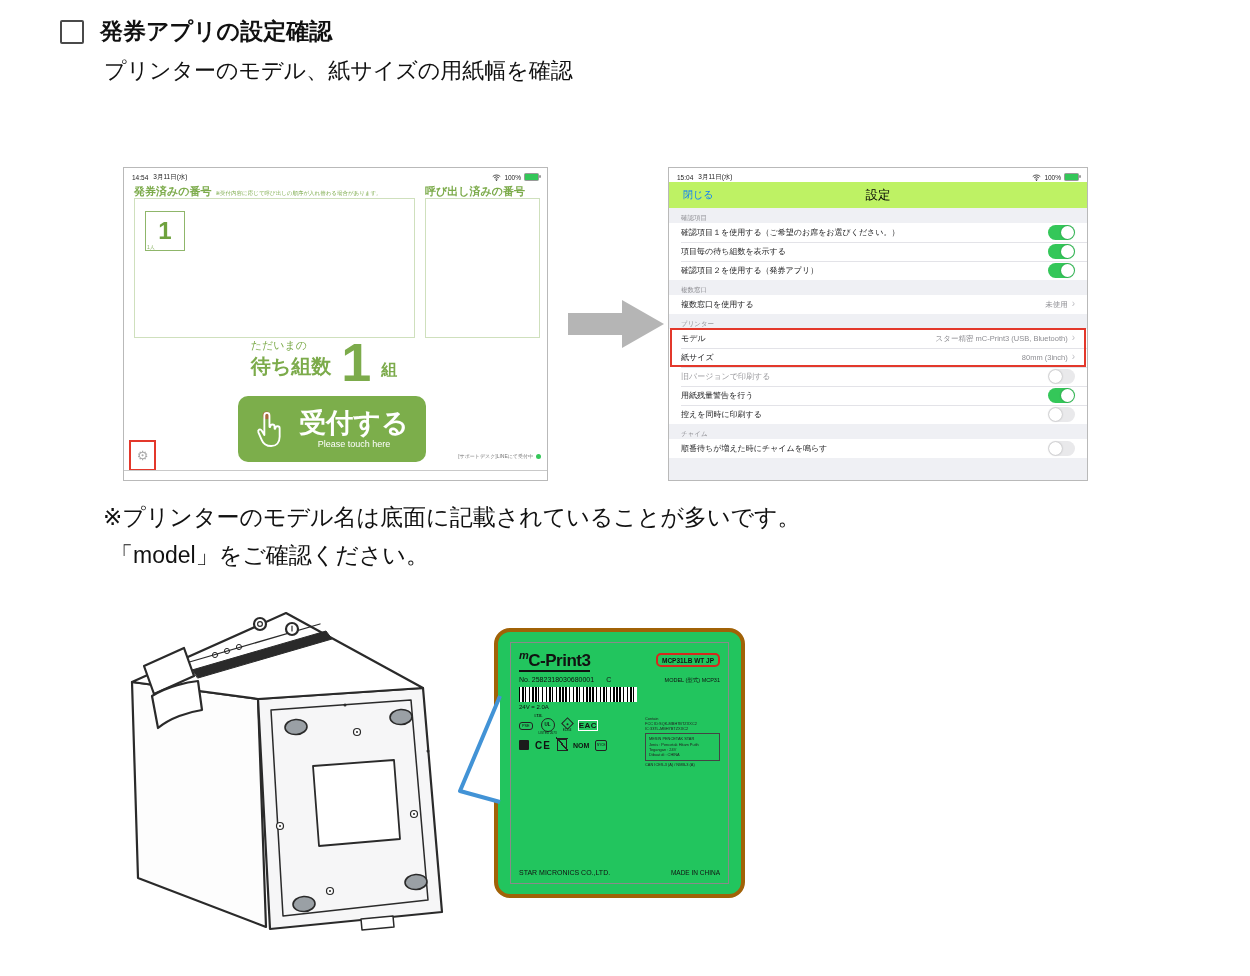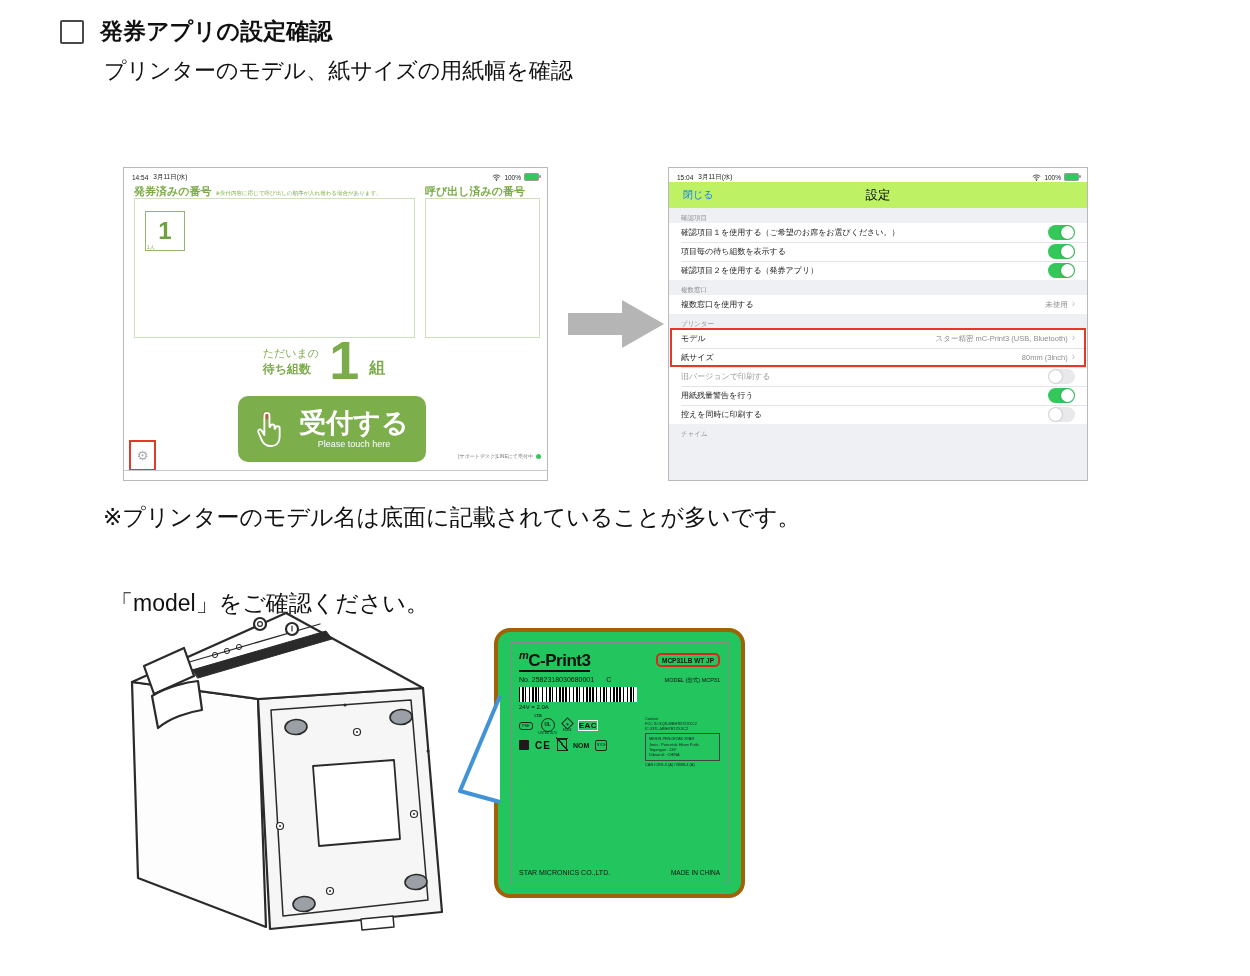--- a/index.html
+++ b/index.html
@@ -6,21 +6,21 @@
   body{width:1250px;height:976px;position:relative;background:#fff;
        font-family:"Liberation Sans","DejaVu Sans",sans-serif;color:#111;overflow:hidden;}
   .abs{position:absolute;}
 
   
   .hdr{left:60px;top:16px;display:flex;align-items:center;gap:16px;}
   .chk{width:20px;height:20px;border:2.5px solid #4a4a4a;border-radius:2px;}
   .hdr h1{font-size:23px;font-weight:bold;margin:0;}
   .sub{left:104px;top:56px;font-size:22px;}
   .note1{left:103px;top:502px;font-size:23px;}
-  .note2{left:110px;top:540px;font-size:23px;margin-top:48px;}
+  .note2{left:110px;top:540px;font-size:23px;}
 
   
   .shot{border:1px solid #b9b9b9;background:#fff;box-sizing:border-box;}
   .statusbar{position:absolute;left:0;right:0;top:0;height:14px;display:flex;align-items:center;
              padding:2px 8px 0;font-size:6.5px;color:#222;}
   .statusbar .right{margin-left:auto;display:flex;align-items:center;gap:3px;}
   .batt{width:13px;height:6.5px;border:1px solid #9a9a9a;border-radius:1.5px;position:relative;background:#34c759;}
   .batt:after{content:"";position:absolute;right:-2.5px;top:1.5px;width:1.5px;height:3px;background:#9a9a9a;border-radius:1px;}
 
   
@@ -28,21 +28,21 @@
   .ktitle{position:absolute;top:16px;font-size:11px;font-weight:bold;color:#7cab4b;}
   .knote{font-size:5.5px;font-weight:normal;margin-left:4px;}
   .kbox{position:absolute;top:30px;height:138px;border:1px solid #cfe0bd;background:#fff;}
   .ticket{position:absolute;left:10px;top:12px;width:38px;height:38px;border:1.5px solid #8fb66a;
           display:flex;align-items:center;justify-content:center;position:absolute;}
   .ticket .num{font-size:24px;font-weight:bold;color:#6fa23e;}
   .ticket .ppl{position:absolute;left:1px;bottom:0;font-size:5px;color:#8fb66a;}
   .wait{position:absolute;left:90px;top:170px;width:220px;display:flex;align-items:flex-end;justify-content:center;gap:10px;color:#7cab4b;}
   .wait .lines{text-align:left;margin-bottom:6px;}
   .wait .l1{font-size:11px;}
-  .wait .l2{font-size:12px;font-weight:bold;}
+  .wait .l2{font-size:20px;font-weight:bold;}
   .wait .cnt{font-size:54px;font-weight:bold;line-height:.85;}
   .wait .unit{font-size:16px;font-weight:bold;margin-bottom:5px;}
   .accept{position:absolute;left:114px;top:228px;width:188px;height:66px;background:#7cae4b;border-radius:10px;
           display:flex;align-items:center;justify-content:center;gap:10px;color:#fff;}
   .accept .big{font-size:27px;font-weight:bold;line-height:1.1;}
   .accept .small{font-size:9px;text-align:center;}
   .gearbox{position:absolute;left:5px;top:272px;width:23px;height:27px;border:2px solid #e3382b;
            display:flex;align-items:center;justify-content:center;color:#a9a9a9;font-size:13px;}
   .kdivider{position:absolute;left:0;right:0;top:302px;border-top:1px solid #c9c9c9;}
   .support{position:absolute;right:6px;top:285px;font-size:5px;color:#777;display:flex;align-items:center;gap:3px;}
@@ -279,20 +279,28 @@
     <div class="srow sep">
       <span class="rlabel">控えを同時に印刷する</span>
       <span class="rright">
           <span class="toggle off">
             <span class="knob"></span>
           </span>
         </span>
     </div>
 
     <div class="shead">チャイム</div>
+    <div class="srow">
+      <span class="rlabel">順番待ちが増えた時にチャイムを鳴らす</span>
+      <span class="rright">
+          <span class="toggle off">
+            <span class="knob"></span>
+          </span>
+        </span>
+    </div>
   </div>
 </div>
 
 <div class="abs note1">※プリンターのモデル名は底面に記載されていることが多いです。</div>
 <div class="abs note2">「model」をご確認ください。</div>
 
 <svg class="abs" style="left:108px;top:586px" width="368" height="375" viewBox="0 0 368 375">
   <g stroke="#2a2a2a" stroke-width="2.2" stroke-linejoin="round" stroke-linecap="round">
 
     <polygon points="24,96 150,113 158,341 30,292" fill="#fdfdfd"></polygon>

